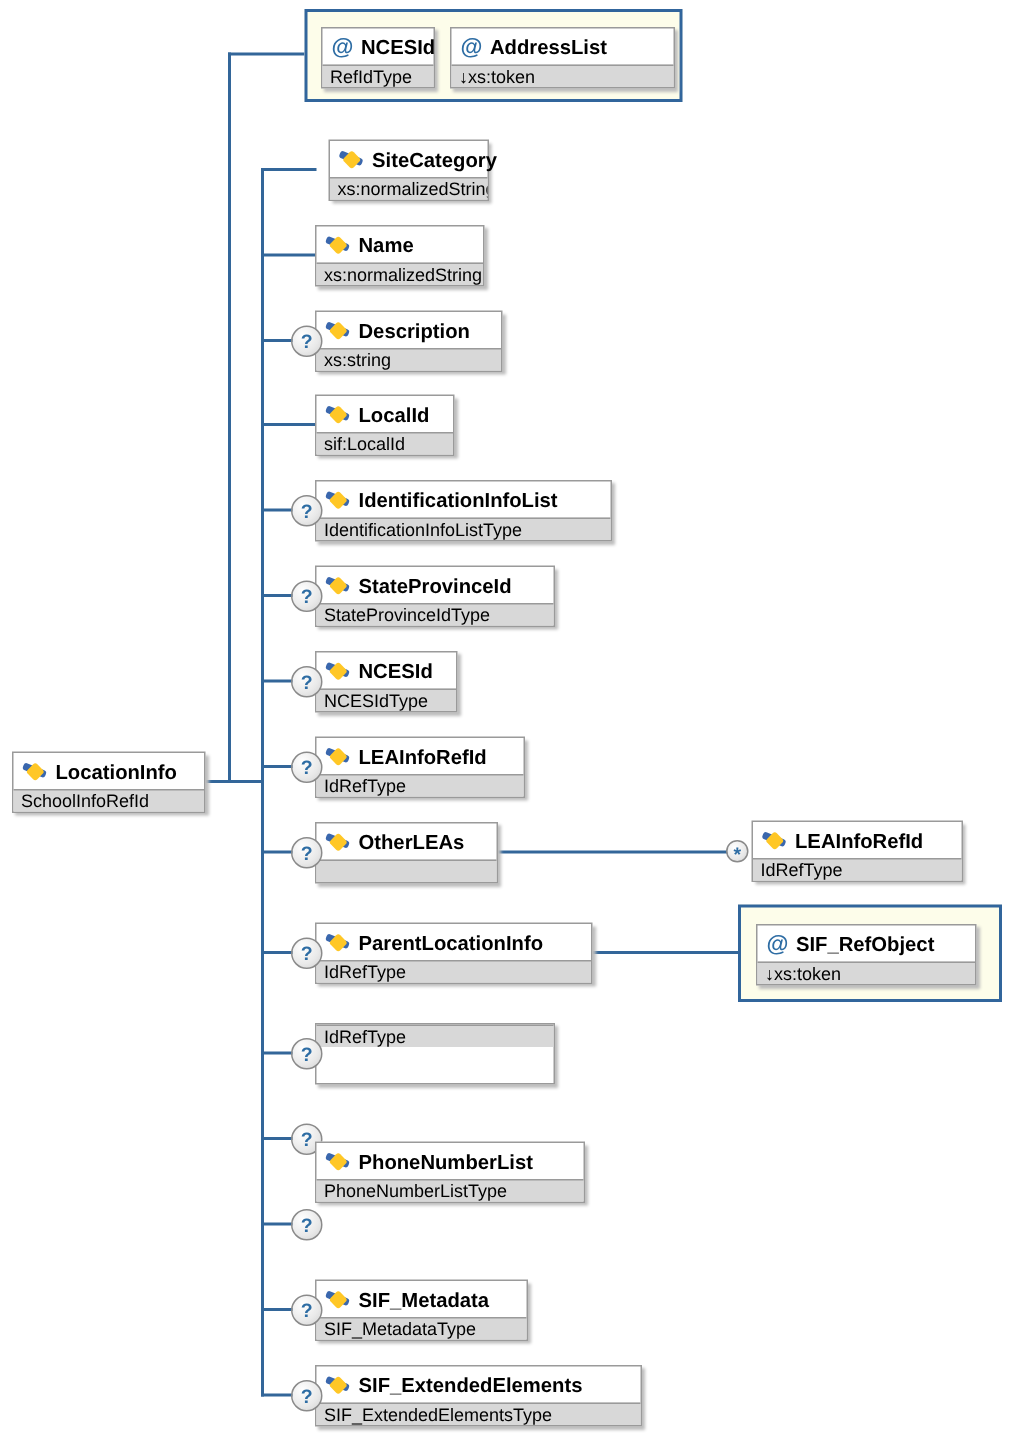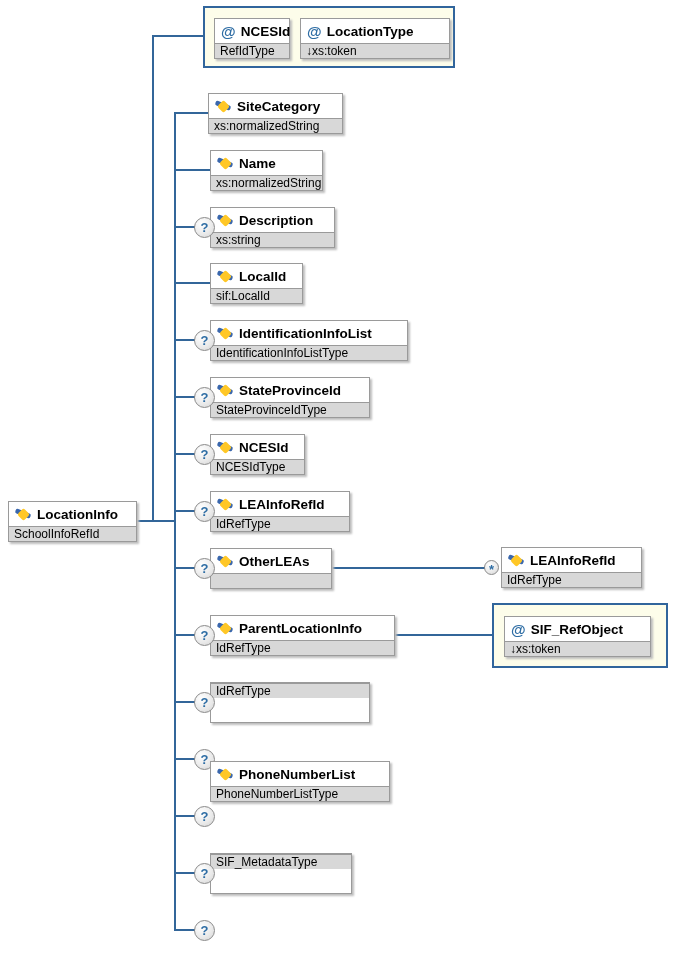--- a/index.html
+++ b/index.html
@@ -73,35 +73,35 @@
     <div class="node" style="left:9px;top:10px;width:76px">
       <div class="nrow">
           <span class="atico">@</span>
           <span>NCESId</span>
         </div>
       <div class="trow">RefIdType</div>
     </div>
     <div class="node" style="left:95px;top:10px;width:150px">
       <div class="nrow">
           <span class="atico">@</span>
-          <span>LocationType</span>
+          <span>AddressList</span>
         </div>
       <div class="trow">↓xs:token</div>
     </div>
   </div>
 
   <div class="node" style="left:8px;top:501px;width:129px">
     <div class="nrow">
         <span class="elico"></span>
         <span>LocationInfo</span>
       </div>
     <div class="trow">SchoolInfoRefId</div>
   </div>
 
-  <div class="node" style="left:208px;top:93px;width:135px">
+  <div class="node" style="left:219px;top:93px;width:107px">
     <div class="nrow">
         <span class="elico"></span>
         <span>SiteCategory</span>
       </div>
     <div class="trow">xs:normalizedString</div>
   </div>
 
   <div class="node" style="left:210px;top:150px;width:113px">
     <div class="nrow">
         <span class="elico"></span>
@@ -191,24 +191,35 @@
   <div class="node" style="left:210px;top:761px;width:180px">
     <div class="nrow">
         <span class="elico"></span>
         <span>PhoneNumberList</span>
       </div>
     <div class="trow">PhoneNumberListType</div>
   </div>
   <div class="qbadge" style="left:194px;top:806px">?</div>
 
   <div class="node" style="left:210px;top:853px;width:142px">
+    <div class="nrow">
+        <span class="elico"></span>
+        <span>SIF_Metadata</span>
+      </div>
     <div class="trow">SIF_MetadataType</div>
   </div>
   <div class="qbadge" style="left:194px;top:863px">?</div>
 
+  <div class="node" style="left:210px;top:910px;width:218px">
+    <div class="nrow">
+        <span class="elico"></span>
+        <span>SIF_ExtendedElements</span>
+      </div>
+    <div class="trow">SIF_ExtendedElementsType</div>
+  </div>
   <div class="qbadge" style="left:194px;top:920px">?</div>
 
   <div class="sbadge" style="left:484px;top:560px">*</div>
   <div class="node" style="left:501px;top:547px;width:141px">
     <div class="nrow">
         <span class="elico"></span>
         <span>LEAInfoRefId</span>
       </div>
     <div class="trow">IdRefType</div>
   </div>

